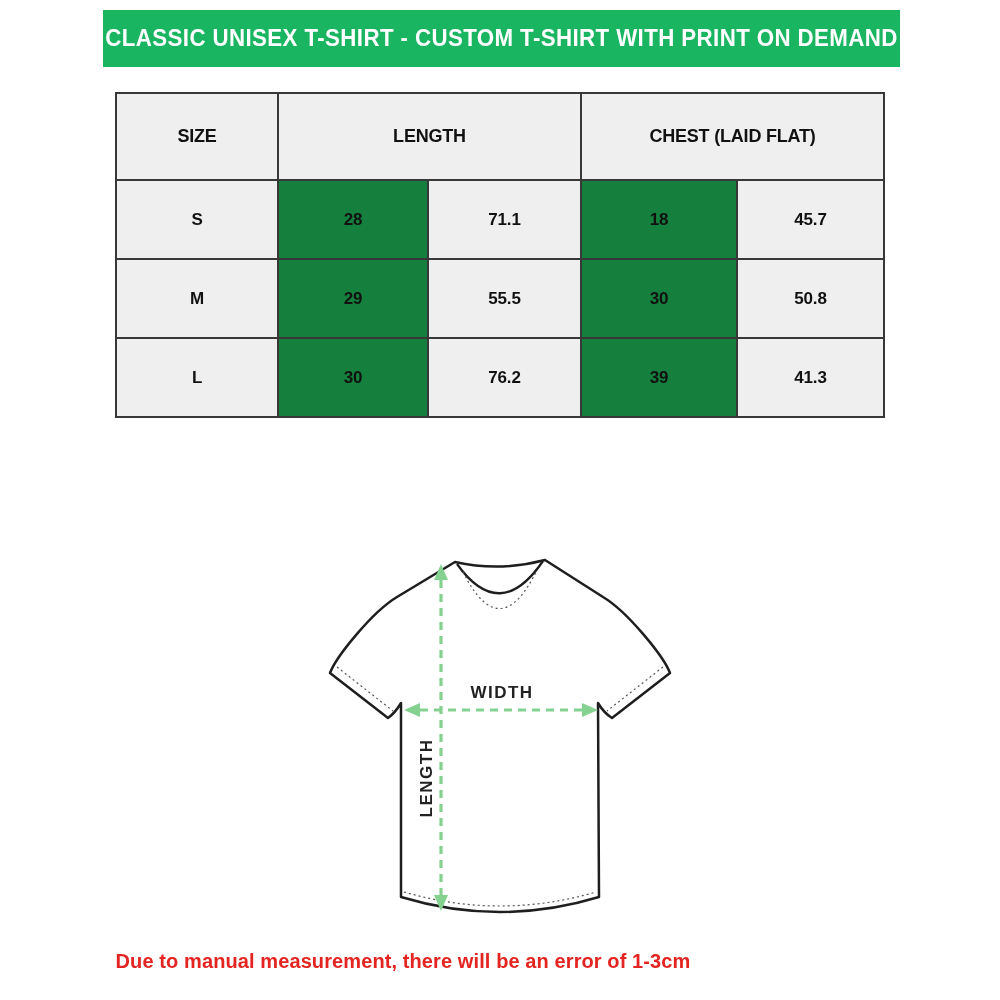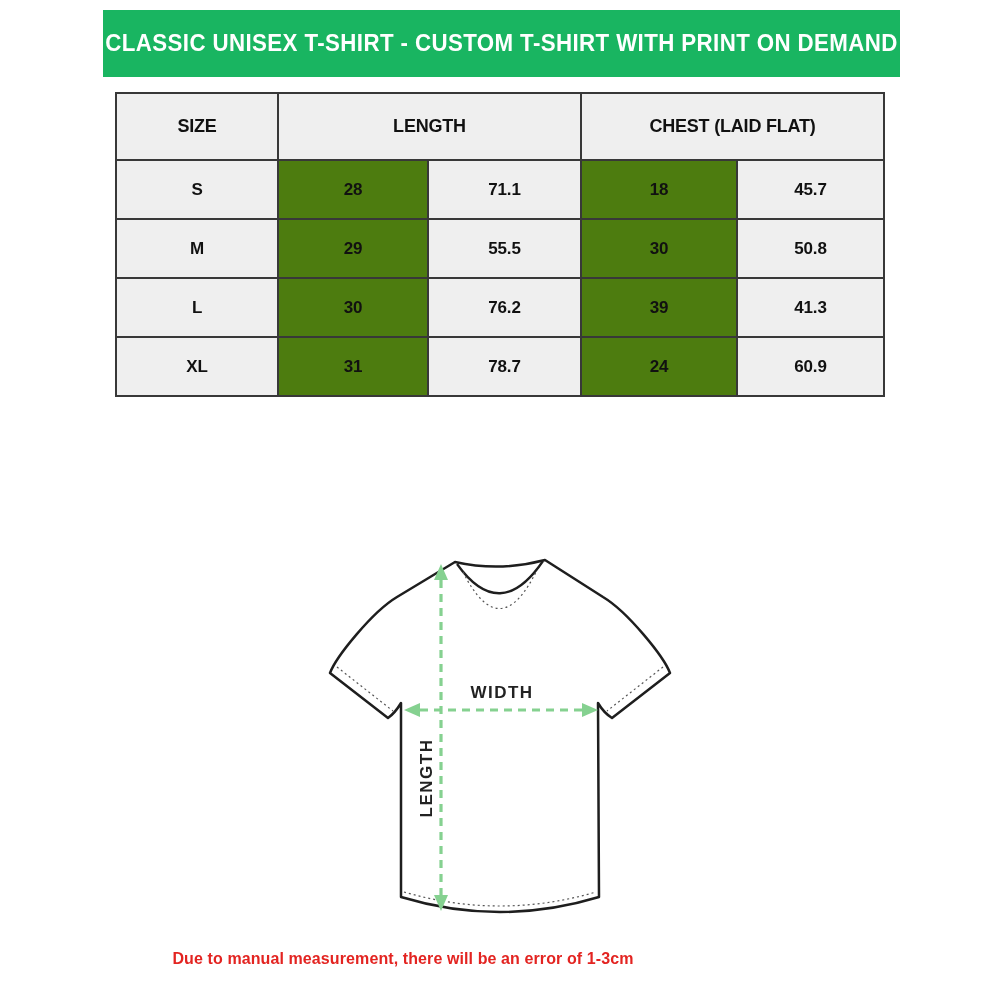--- a/index.html
+++ b/index.html
@@ -1,48 +1,48 @@
 <!DOCTYPE html>
 <html><head>
 <meta charset="utf-8">
 <style>
   html,body{margin:0;padding:0;background:#ffffff;}
   body{width:1000px;height:1000px;position:relative;font-family:"Liberation Sans",sans-serif;}
   .stage{position:absolute;inset:0;width:1000px;height:1000px;background:#fff;overflow:hidden;}
 
   
   .banner{
-    position:absolute;left:103px;top:10px;width:797px;height:67px;
+    position:absolute;left:103px;top:10px;width:797px;height:57px;
     background:#19b561;display:flex;align-items:center;justify-content:center;
   }
   .banner-title{
     color:#ffffff;font-size:23px;font-weight:700;letter-spacing:.4px;
     transform:scaleX(.97);white-space:nowrap;
   }
 
   
   table.size-chart{
     position:absolute;left:115px;top:92px;width:768px;
     border-collapse:collapse;table-layout:fixed;
   }
   table.size-chart th, table.size-chart td{
     border:2px solid #383838;text-align:center;vertical-align:middle;
-    color:#111;font-weight:700;letter-spacing:-.2px;padding:7px;
+    color:#111;font-weight:700;letter-spacing:-.2px;padding:17px;
   }
   table.size-chart th{height:51px;font-size:18px;background:#efefef;}
-  table.size-chart td{height:43px;font-size:17px;background:#4d7c0f;}
+  table.size-chart td{height:43px;font-size:17px;background:#15803d;}
   table.size-chart td.gray{background:#efefef;}
 
   
   .diagram{position:absolute;left:300px;top:545px;width:400px;height:400px;}
 
   
   .footnote{
     position:absolute;left:0;top:950px;width:806px;text-align:center;
-    color:#e32421;font-size:16px;font-weight:700;letter-spacing:.1px;
+    color:#e32421;font-size:20px;font-weight:700;letter-spacing:.1px;
   }
 </style>
 </head>
 <body>
 
 <div class="stage">
 
   <div class="banner">
     <div class="banner-title">CLASSIC UNISEX T-SHIRT - CUSTOM T-SHIRT WITH PRINT ON DEMAND</div>
   </div>
@@ -74,27 +74,20 @@
         <td class="gray">55.5</td>
         <td>30</td>
         <td class="gray">50.8</td>
       </tr>
       <tr>
         <td class="gray">L</td>
         <td>30</td>
         <td class="gray">76.2</td>
         <td>39</td>
         <td class="gray">41.3</td>
-      </tr>
-      <tr>
-        <td class="gray">XL</td>
-        <td>31</td>
-        <td class="gray">78.7</td>
-        <td>24</td>
-        <td class="gray">60.9</td>
       </tr>
     </tbody>
   </table>
 
   <svg class="diagram" viewBox="0 0 400 400">
 
     <path d="M 155,17
          L 97,52
          C 72,67 36,112 30,128
          L 88,173

